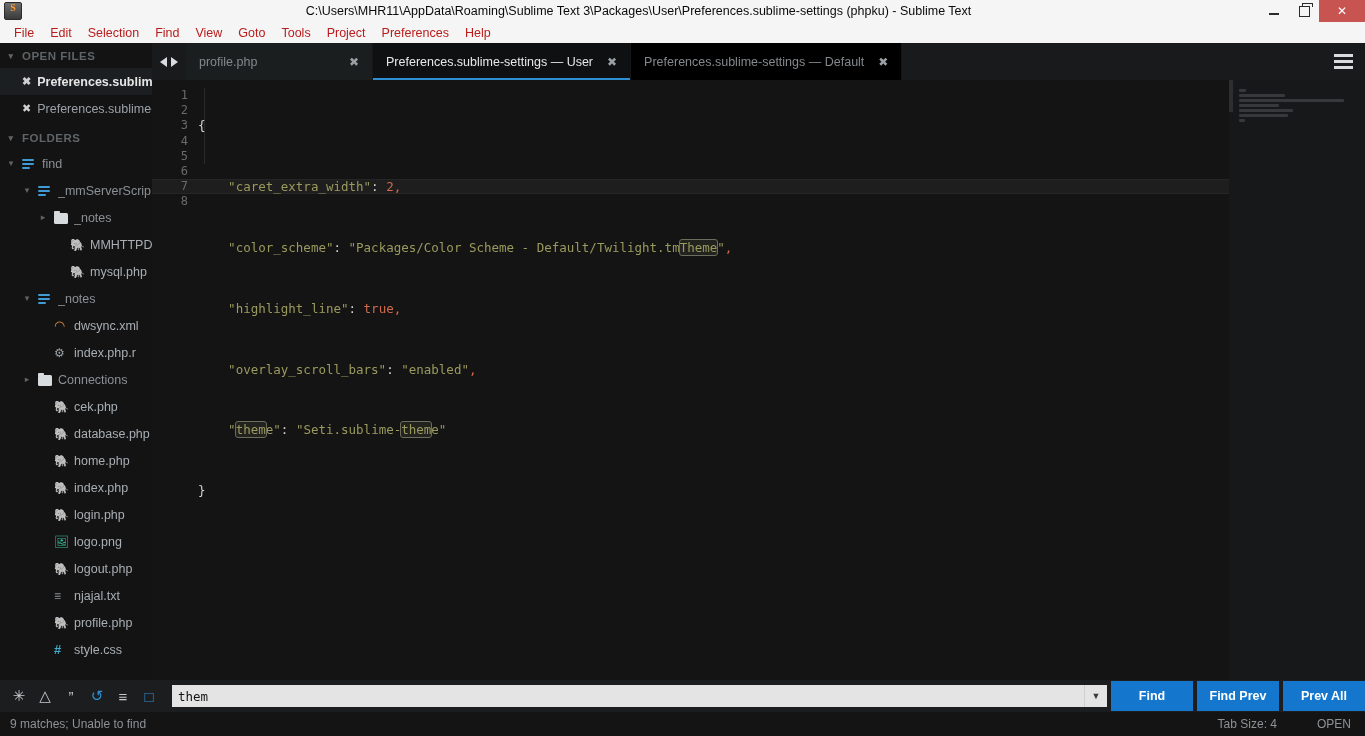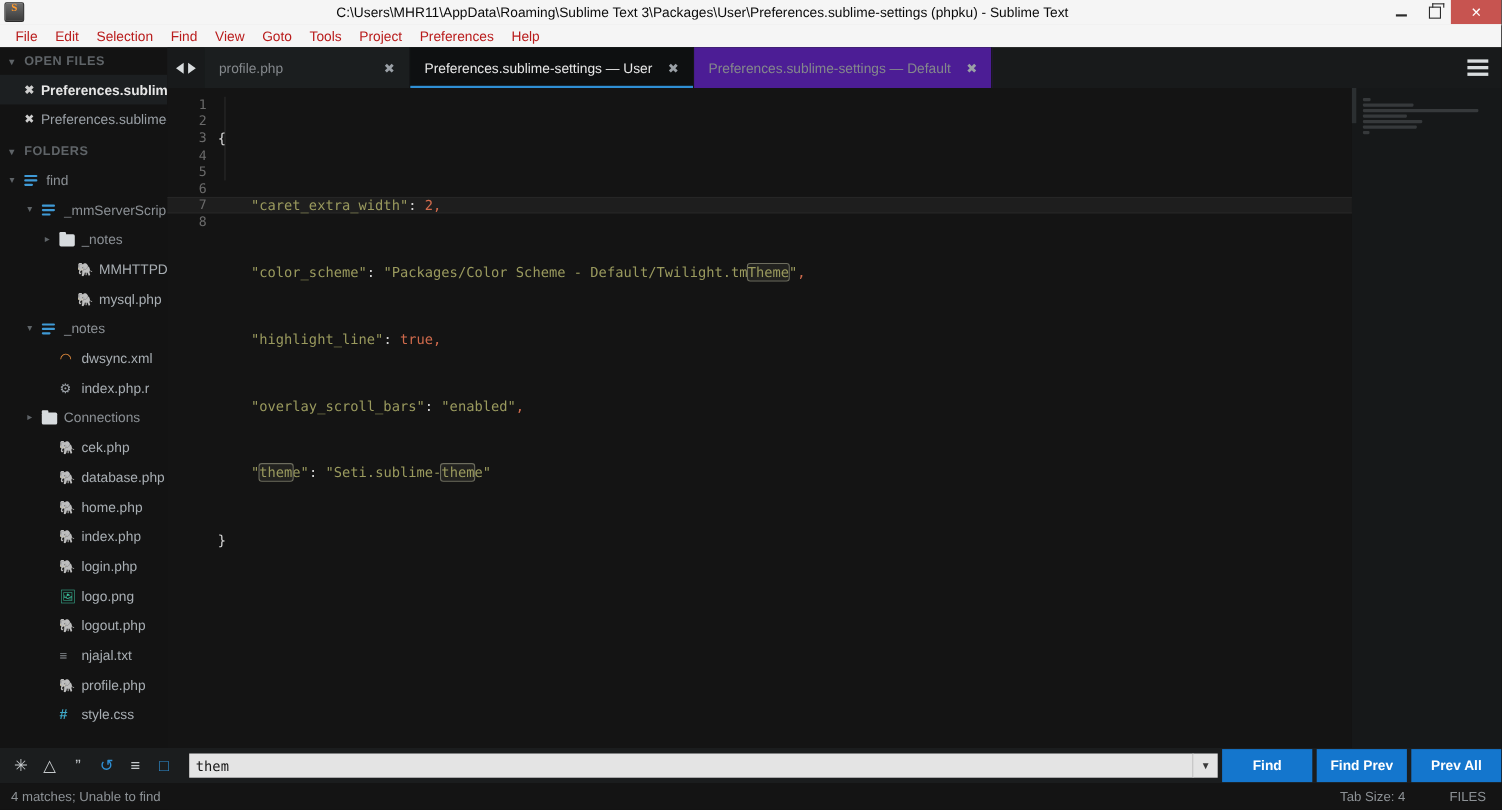--- a/index.html
+++ b/index.html
@@ -115,21 +115,21 @@
   }
   .tab-nav {
     width: 34px; display: flex; align-items: center; justify-content: center; gap: 4px;
     background:#181a1b;
   }
   .arr { width:0; height:0; border-top:5px solid transparent; border-bottom:5px solid transparent; }
   .arr-l { border-right:7px solid #d8dcde; }
   .arr-r { border-left:7px solid #d8dcde; }
   .tab {
     display: flex; align-items: center; padding: 0 13px; gap: 14px;
-    font-size: 12.5px; color: #84888c; background: #4c1d95;
+    font-size: 12.5px; color: #84888c; background: #000000;
     border-right: 1px solid #141617; position: relative; white-space: nowrap;
   }
   .tab.inactive2 { background:#1b1e1f; }
   .tab.active { background: #0e1011; color: #e8e8e8; }
   .tab.active::after {
     content:""; position:absolute; left:0; right:0; bottom:0; height:2px; background:#2f8fd4;
   }
   .tab .x { font-size: 12px; color: #9aa0a6; }
   .hamburger {
     position:absolute; right:8px; top:0; height:37px; width:28px;
@@ -452,20 +452,20 @@
       <input class="find-input" value="them" style="">
     </div>
     <div class="find-dd">▼</div>
 
     <div class="find-btn">Find</div>
     <div class="find-btn">Find Prev</div>
     <div class="find-btn">Prev All</div>
   </div>
 
   <div class="statusbar">
-    <div class="st-left">4 matches; Unable to find</div>
+    <div class="st-left">9 matches; Unable to find</div>
     <div class="st-right">
       <span>Tab Size: 4</span>
-      <span>FILES</span>
+      <span>OPEN</span>
     </div>
   </div>
 
 </div>
 
 </body></html>

